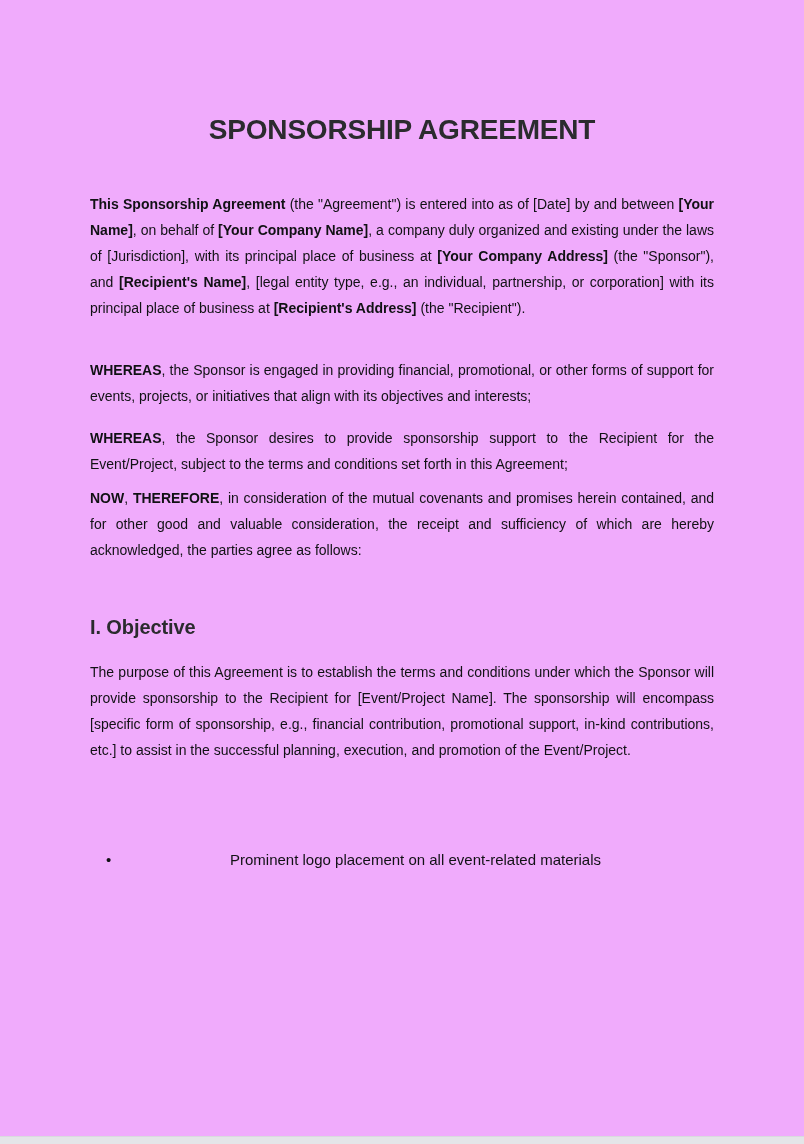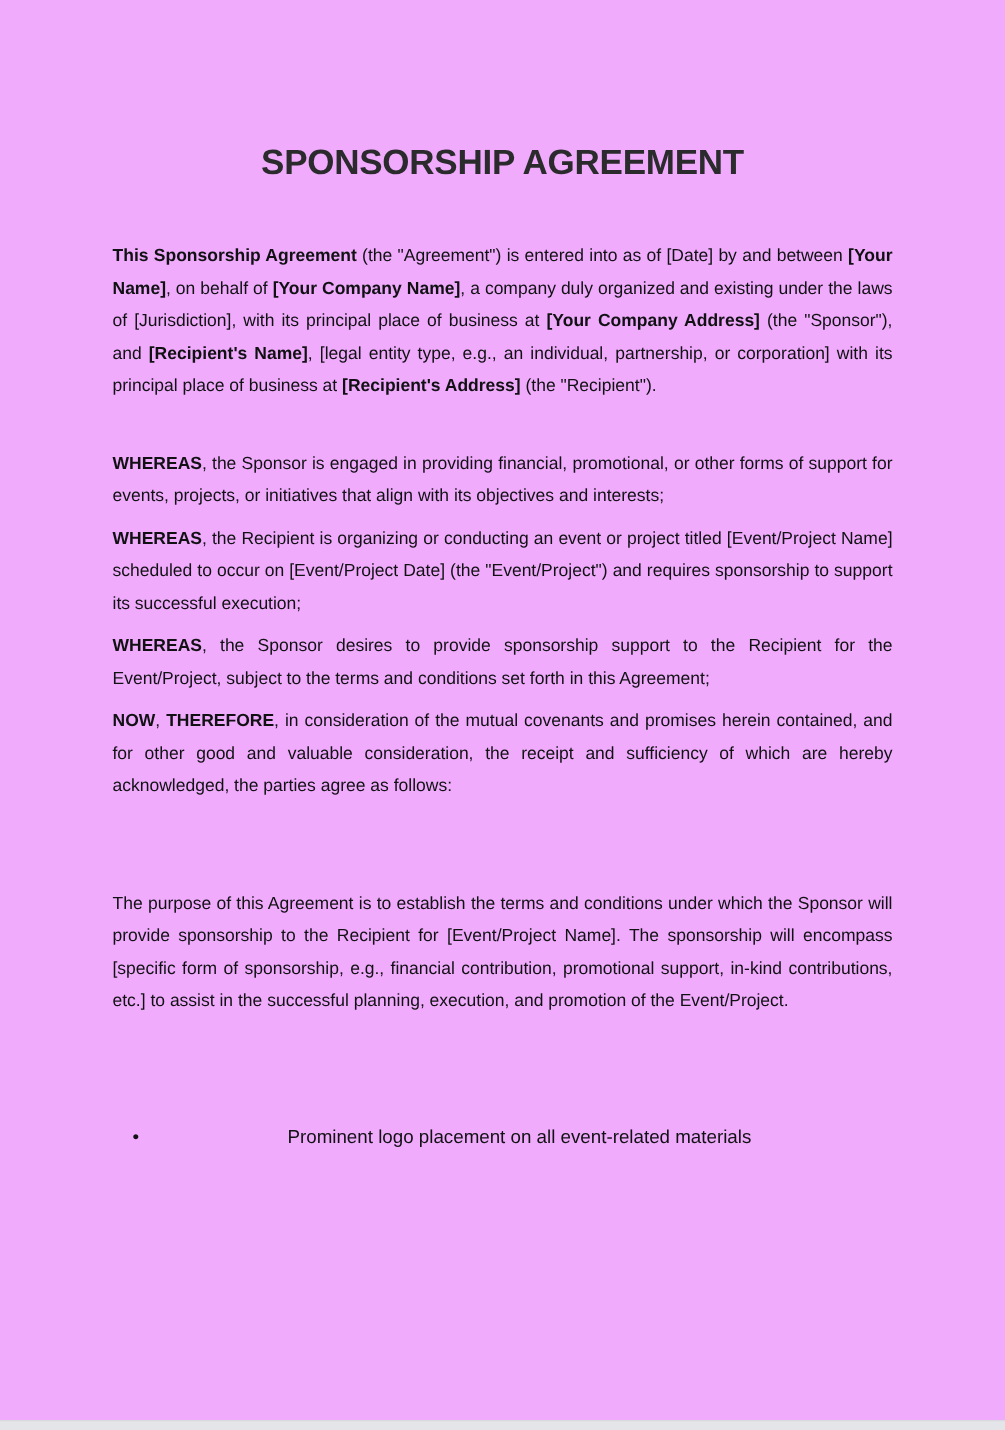--- a/index.html
+++ b/index.html
@@ -114,32 +114,32 @@
     <div class="block-gap-intro"></div>
 
     <p class="para"><b>This Sponsorship Agreement</b><span> (the "Agreement") is entered into as of [Date] by and between </span><b>[Your Name]</b><span>, on behalf of </span><b>[Your Company Name]</b><span>, a company duly organized and existing under the laws of [Jurisdiction], with its principal place of business at </span><b>[Your Company Address]</b><span> (the "Sponsor"), and </span><b>[Recipient's Name]</b><span>, [legal entity type, e.g., an individual, partnership, or corporation] with its principal place of business at </span><b>[Recipient's Address]</b><span> (the "Recipient").</span></p>
 
     <div class="block-gap-section"></div>
 
     <p class="para"><b>WHEREAS</b><span>, the Sponsor is engaged in providing financial, promotional, or other forms of support for events, projects, or initiatives that align with its objectives and interests;</span></p>
 
     <div class="block-gap-para"></div>
 
-    <p class="para"><b>WHEREAS</b><span>, the Recipient is organizing or conducting an event or project titled [Event/Project Name] scheduled to occur on [Event/Project Date] (the "Event/Project") and requires sponsorship to support its successful execution;</span></p>
 
     <div class="block-gap-para"></div>
 
     <p class="para"><b>WHEREAS</b><span>, the Sponsor desires to provide sponsorship support to the Recipient for the Event/Project, subject to the terms and conditions set forth in this Agreement;</span></p>
 
     <div class="block-gap-para"></div>
 
     <p class="para"><b>NOW</b><span>, </span><b>THEREFORE</b><span>, in consideration of the mutual covenants and promises herein contained, and for other good and valuable consideration, the receipt and sufficiency of which are hereby acknowledged, the parties agree as follows:</span></p>
 
     <div class="block-gap-heading-top"></div>
 
+    <h2 class="section-heading">I. Objective</h2>
 
     <div class="block-gap-heading-bottom"></div>
 
     <p class="para">The purpose of this Agreement is to establish the terms and conditions under which the Sponsor will provide sponsorship to the Recipient for [Event/Project Name]. The sponsorship will encompass [specific form of sponsorship, e.g., financial contribution, promotional support, in-kind contributions, etc.] to assist in the successful planning, execution, and promotion of the Event/Project.</p>
 
     <div class="block-gap-heading-top"></div>
 
 
     <div class="block-gap-list-top"></div>
 

